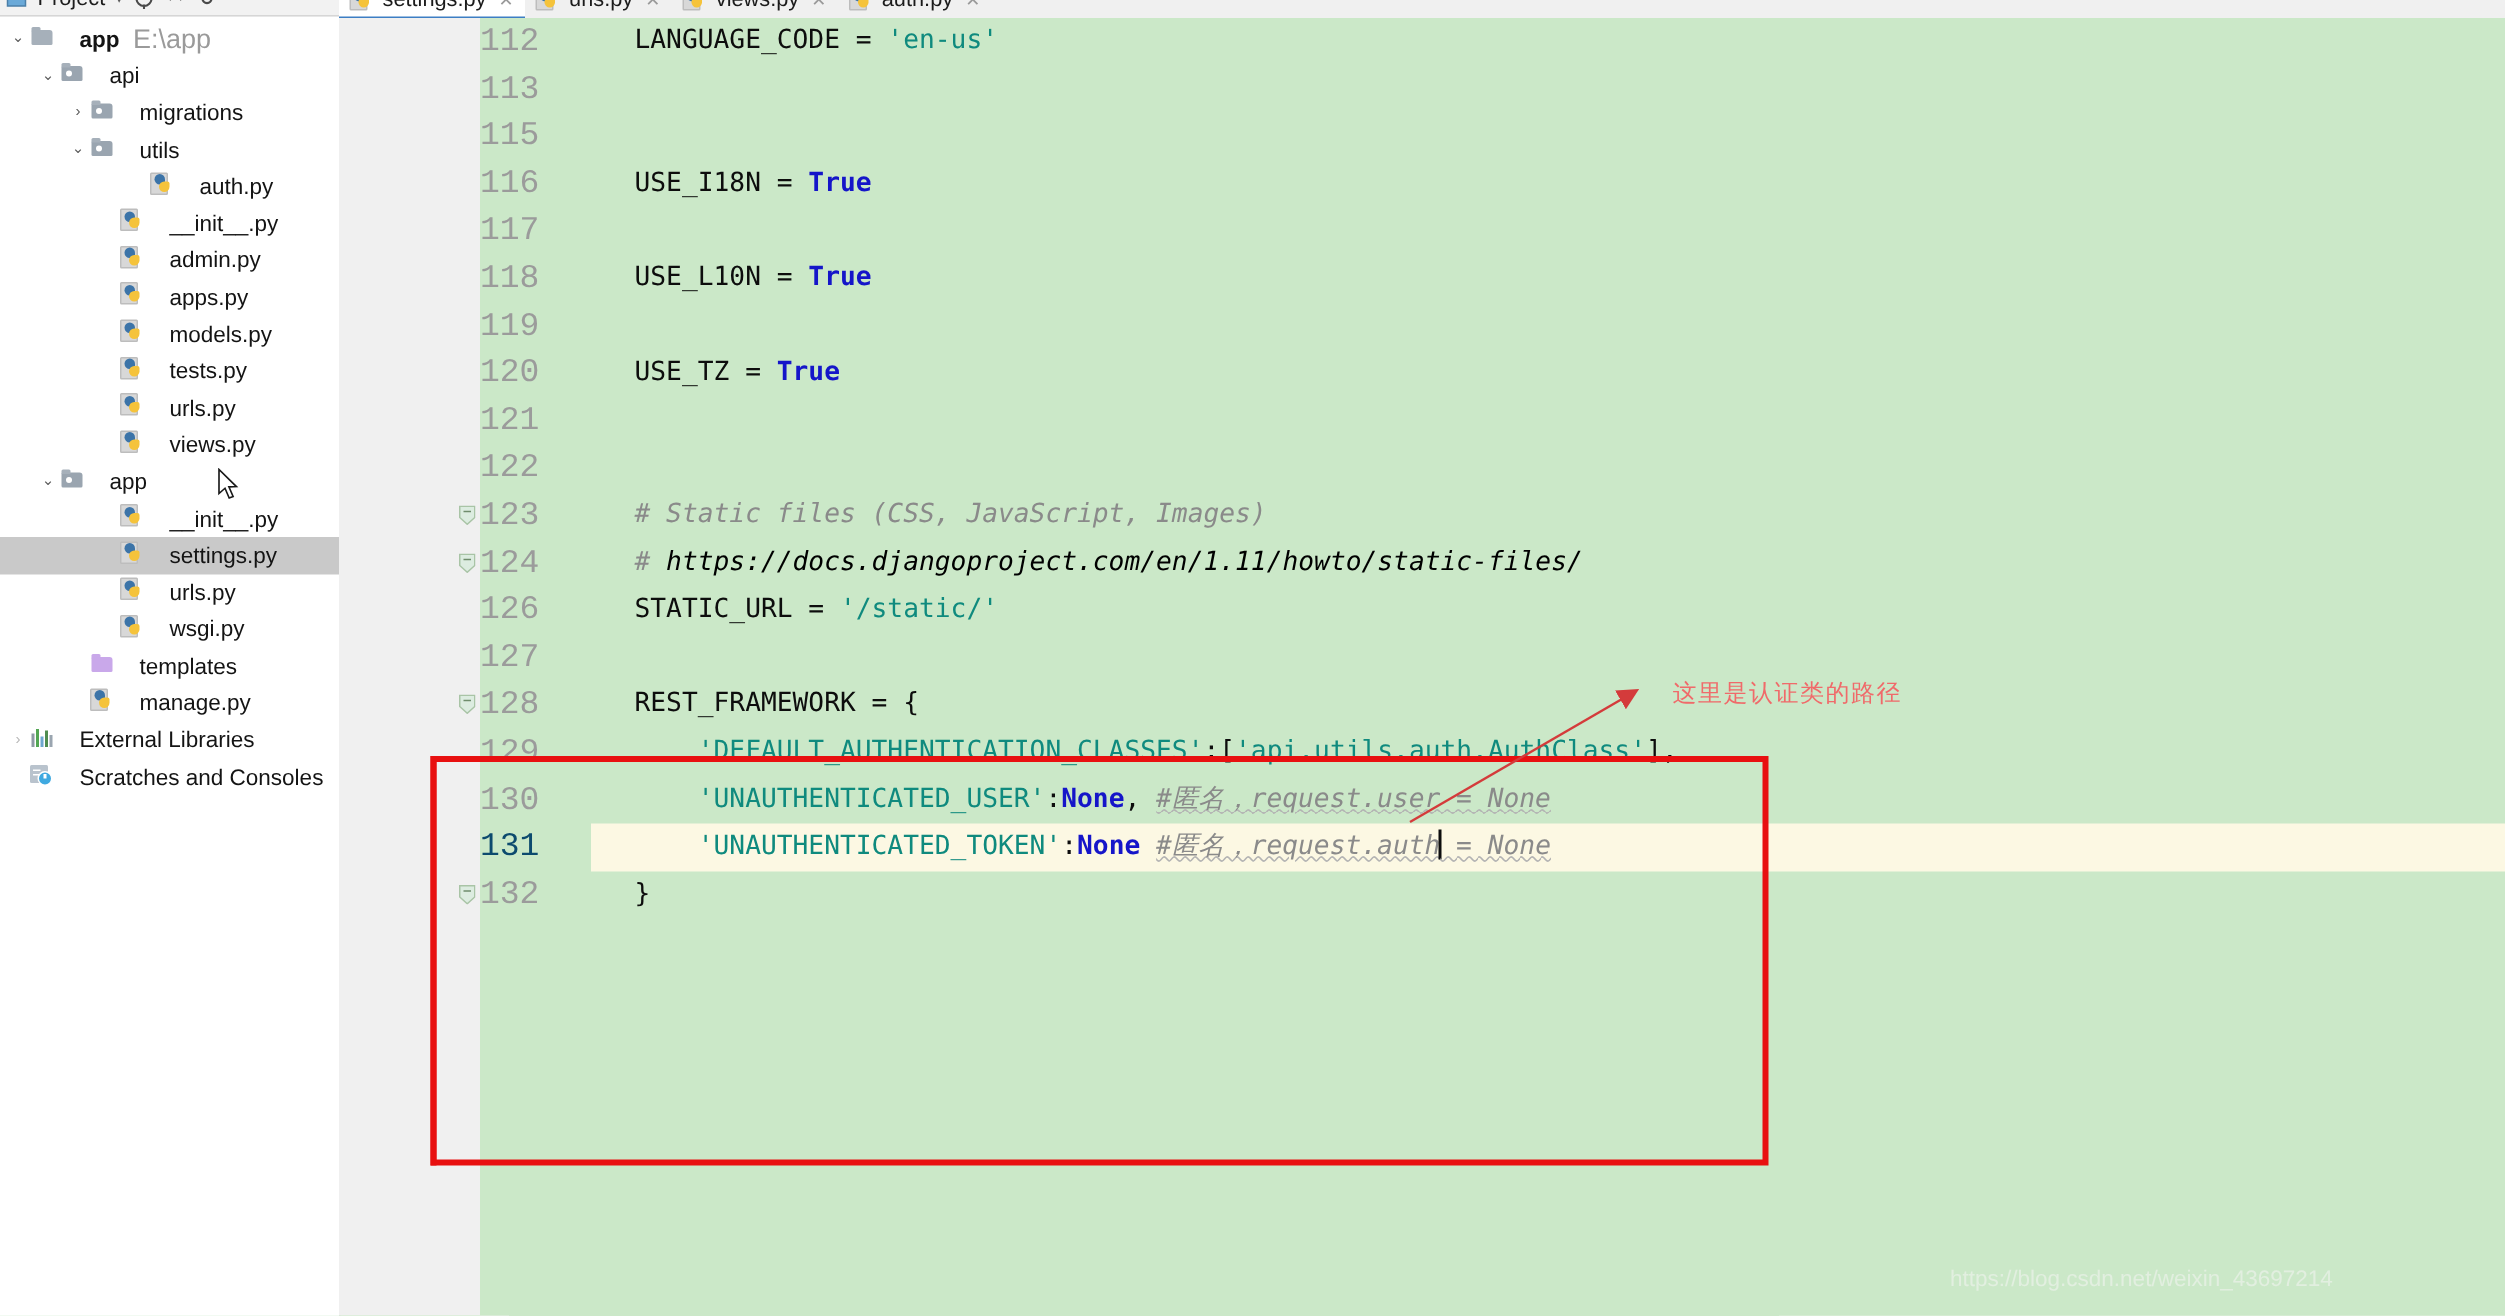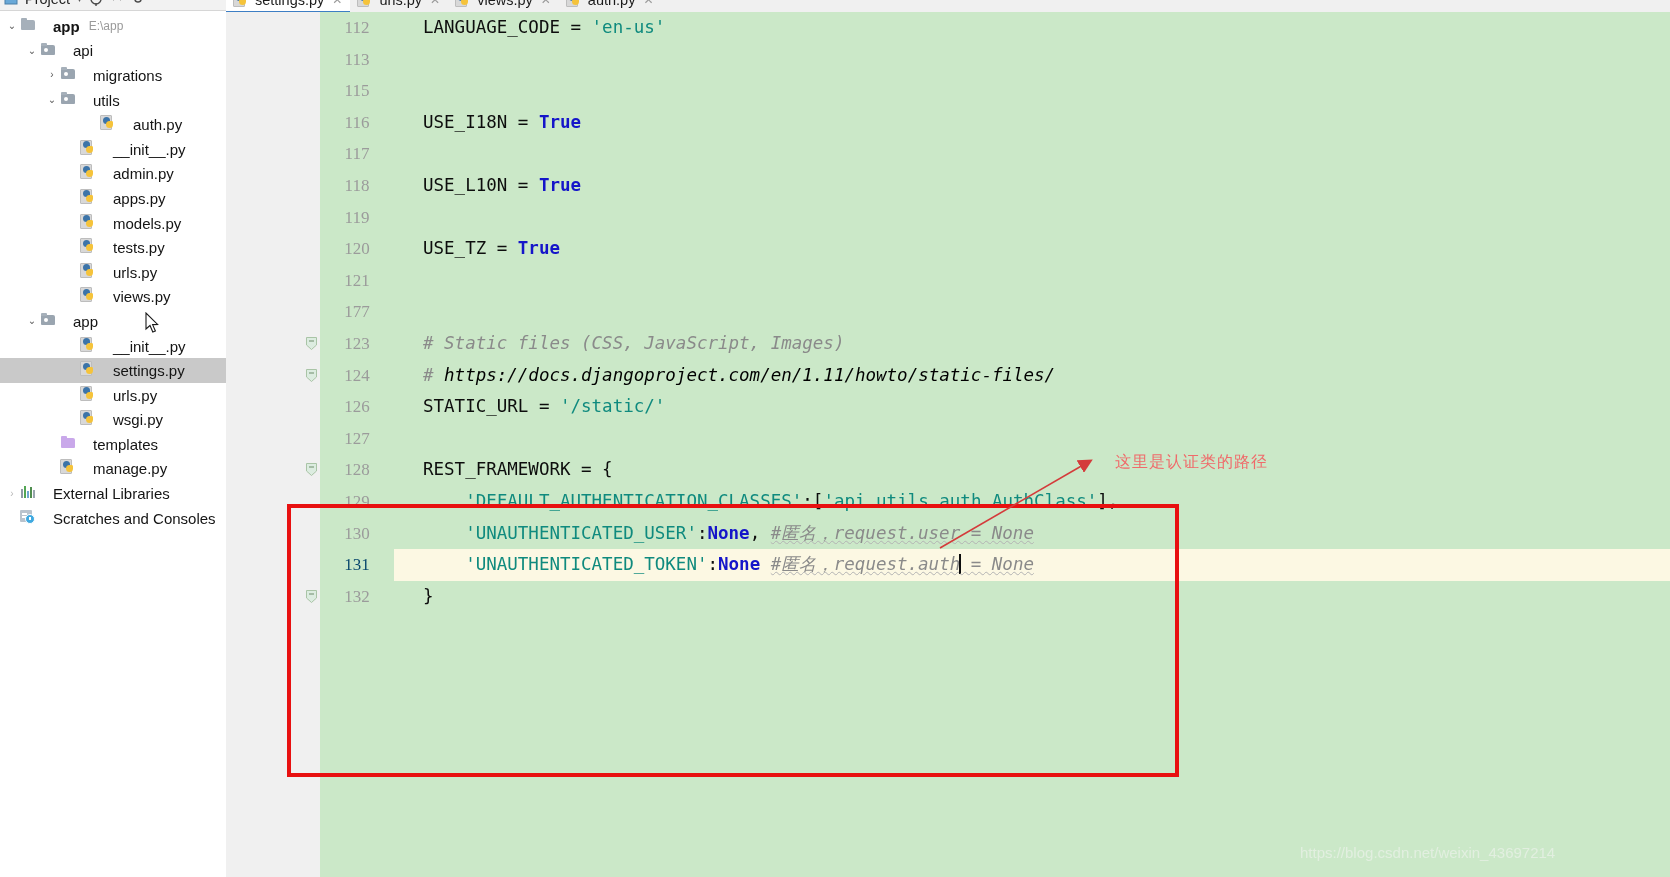--- a/index.html
+++ b/index.html
@@ -36,21 +36,21 @@
   }
   .row.selected{background:#c9c9c9;}
   .twisty{
     width:16px;min-width:16px;text-align:center;color:#5b5b5b;font-size:10px;
     line-height:1;user-select:none;
   }
   .twisty.spacer{color:transparent;}
   .ind{display:inline-block;}
   .lbl{margin-left:16px;}
   .lbl.bold{font-weight:bold;}
-  .path-hint{margin-left:9px;color:#9a9a9a;font-size:12px;}
+  .path-hint{margin-left:9px;color:#9a9a9a;font-size:18px;}
 
   
   .ico{width:17px;min-width:17px;height:15px;position:relative;display:inline-block;}
   .ico.folder:before{
     content:"";position:absolute;left:1px;top:3px;width:14px;height:10px;
     background:#a6b0ba;border-radius:1px 2px 1px 1px;
   }
   .ico.folder:after{
     content:"";position:absolute;left:1px;top:1px;width:6px;height:3px;
     background:#a6b0ba;border-radius:1px 1px 0 0;
@@ -138,22 +138,22 @@
     position:absolute;left:94px;top:12px;right:0;bottom:0;background:#cbe8c8;
   }
 
   .lines{position:absolute;left:0;top:0;right:0;}
   .line{
     position:relative;height:31.6px;line-height:31.6px;
     font-family:"DejaVu Sans Mono","Liberation Mono",monospace;
     font-size:17.5px;white-space:pre;
   }
   .ln{
-    position:absolute;left:0;width:74px;text-align:center;
-    color:#9b9b9b;font-family:Liberation Serif, serif;font-size:17px;
+    position:absolute;left:0;width:74px;text-align:left;
+    color:#9b9b9b;font-family:Liberation Mono, monospace;font-size:22px;
   }
   .code{position:absolute;left:103px;color:#0d0d0d;}
 
   .line.caret-line .hl{
     position:absolute;left:74px;right:-1444px;top:0;height:31.6px;
     background:#fcf8e3;
   }
   .line.caret-line .ln{color:#0c4a6e;}
 
   .tok-str{color:#0f8a7e;}
@@ -418,21 +418,21 @@
       <div class="lines" id="lines">
           <div class="line"><span class="ln">112</span><span class="code"><span class="tok-op">LANGUAGE_CODE = </span><span class="tok-str">'en-us'</span></span></div>
           <div class="line"><span class="ln">113</span><span class="code"></span></div>
           <div class="line"><span class="ln">115</span><span class="code"></span></div>
           <div class="line"><span class="ln">116</span><span class="code"><span class="tok-op">USE_I18N = </span><span class="tok-kw">True</span></span></div>
           <div class="line"><span class="ln">117</span><span class="code"></span></div>
           <div class="line"><span class="ln">118</span><span class="code"><span class="tok-op">USE_L10N = </span><span class="tok-kw">True</span></span></div>
           <div class="line"><span class="ln">119</span><span class="code"></span></div>
           <div class="line"><span class="ln">120</span><span class="code"><span class="tok-op">USE_TZ = </span><span class="tok-kw">True</span></span></div>
           <div class="line"><span class="ln">121</span><span class="code"></span></div>
-          <div class="line"><span class="ln">177</span><span class="code"></span></div>
+          <div class="line"><span class="ln">122</span><span class="code"></span></div>
           <div class="line"><span class="ln">123</span><span class="code"><span class="tok-cmt"># Static files (CSS, JavaScript, Images)</span></span><span class="fold"><svg width="11" height="13" viewBox="0 0 11 13">
                 <polygon points="0.5,0.5 10.5,0.5 10.5,8 5.5,12.5 0.5,8" fill="#dcece0" stroke="#a9c4a6"></polygon>
                 <line x1="3" y1="4" x2="8" y2="4" stroke="#6f8c6c" stroke-width="1"></line>
               </svg></span></div>
           <div class="line"><span class="ln">124</span><span class="code"><span class="tok-cmt"># </span><span class="tok-cmt-link">https://docs.djangoproject.com/en/1.11/howto/static-files/</span></span><span class="fold"><svg width="11" height="13" viewBox="0 0 11 13">
                 <polygon points="0.5,0.5 10.5,0.5 10.5,8 5.5,12.5 0.5,8" fill="#dcece0" stroke="#a9c4a6"></polygon>
                 <line x1="3" y1="4" x2="8" y2="4" stroke="#6f8c6c" stroke-width="1"></line>
               </svg></span></div>
           <div class="line"><span class="ln">126</span><span class="code"><span class="tok-op">STATIC_URL = </span><span class="tok-str">'/static/'</span></span></div>
           <div class="line"><span class="ln">127</span><span class="code"></span></div>

